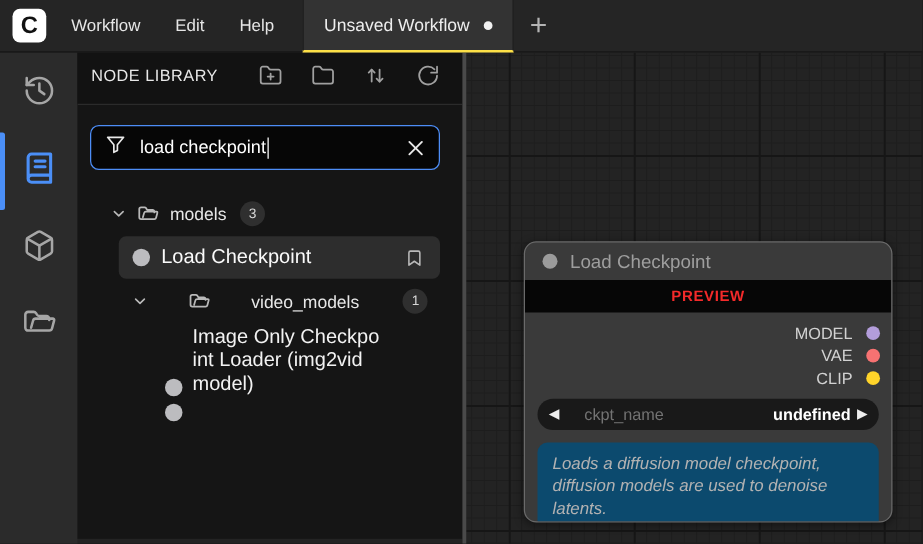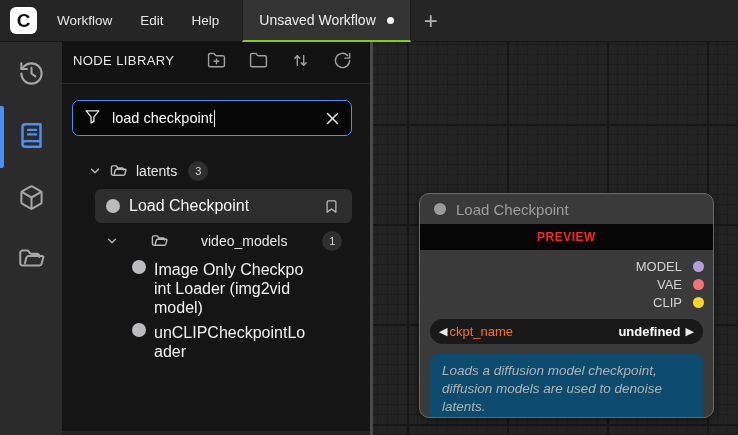--- a/index.html
+++ b/index.html
@@ -12,21 +12,21 @@
     background:#252525; display:flex; align-items:stretch; z-index:5;
     border-bottom:1px solid #161616; }
   .logo { width:27px; height:27px; background:#fff; border-radius:6px; margin:7px 0 0 10px;
     display:flex; align-items:center; justify-content:center; font-weight:bold;
     font-size:19px; color:#111; flex:none; }
   .menus { display:flex; align-items:center; margin-left:6px; }
   .menu-item { color:#e6e6e6; font-size:13.5px; padding:16px 14px; height:42px;
     display:flex; align-items:center; cursor:default; }
   .tab { margin-left:9px; height:42px; background:#333333; display:flex; align-items:center;
     padding:0 16px; gap:11px; border-left:1px solid #1d1d1d; border-right:1px solid #1d1d1d;
-    border-bottom:2px solid #84cc16; position:relative; }
+    border-bottom:2px solid #fde047; position:relative; }
   .tab-label { color:#eeeeee; font-size:14px; white-space:nowrap; }
   .tab-dot { width:7px; height:7px; border-radius:50%; background:#f2f2f2; flex:none; }
   .newtab { color:#b4b4b4; font-size:24px; font-weight:300; padding:0 13px; height:42px;
     display:flex; align-items:center; line-height:1; }
 
   
   .rail { position:absolute; top:42px; left:0; width:62px; height:393px; background:#2b2b2b; }
   .rail-item { position:relative; width:62px; height:62px; display:flex; align-items:center;
     justify-content:center; color:#a6a6a6; }
   .rail-item:first-child { margin-top:2px; }
@@ -62,21 +62,21 @@
     font-size:11px; display:flex; align-items:center; justify-content:center;
     margin-left:11px; padding:0 4px; }
   .row-loaders { padding-left:26px; height:26px; }
   .row-selected { margin:5px 0 3px 33px; width:257px; height:34px; background:#2d2d2d;
     border-radius:6px; display:flex; align-items:center; padding:0 13px 0 11px; }
   .node-dot { width:14px; height:14px; border-radius:50%; background:#bcbcbf; flex:none; }
   .row-selected .label { margin-left:9px; color:#fafafa; }
   .bookmark { margin-left:auto; color:#b9b9b9; display:flex; }
   .bookmark svg { width:15px; height:15px; }
   .row-videomodels { padding-left:43px; height:26px; margin-top:5px;gap:24px; }
-  .leaf { display:flex; align-items:flex-start; margin-left:70px; margin-top:6px; }
+  .leaf { display:flex; align-items:flex-end; margin-left:70px; margin-top:6px; }
   .leaf .node-dot { margin-right:8px; }
   .leaf .label { width:152px; word-break:break-all; line-height:19px; color:#f2f2f2; }
 
   
   .canvas { position:absolute; top:42px; left:370px; width:368px; height:393px;
     border-left:3px solid #4a4a4a; background-color:#232323;
     background-image:
       linear-gradient(#161616 2px, transparent 2px),
       linear-gradient(90deg, #161616 2px, transparent 2px),
       linear-gradient(#1d1d1d 1px, transparent 1px),
@@ -94,21 +94,21 @@
     justify-content:center; }
   .lg-preview span { color:#f42a2a; font-size:12px; font-weight:bold; letter-spacing:.5px;
     line-height:1; }
   .lg-outputs { padding:7px 9px 0 0; }
   .lg-out-row { height:18px; display:flex; align-items:center; justify-content:flex-end; }
   .lg-out-label { color:#d2d2d2; font-size:13px; }
   .lg-out-dot { width:11px; height:11px; border-radius:50%; margin-left:11px; flex:none; }
   .lg-widget { margin:8px 10px 0 10px; height:25px; background:#191919; border-radius:13px;
     display:flex; align-items:center; padding:0 9px; }
   .lg-arrow { color:#ededed; font-size:11px; line-height:1; }
-  .lg-widget-name { color:#f97316; font-size:13px; margin-left:2px; }
+  .lg-widget-name { color:#737373; font-size:13px; margin-left:20px; }
   .lg-widget-value { color:#ffffff; font-size:13px; font-weight:bold; margin-left:auto;
     margin-right:5px; }
   .lg-desc { margin:10px 10px 0 10px; background:#0c4a6e; border-radius:8px;
     padding:8px 12px 9px 12px; color:#b2b2b2; font-size:13.5px; font-style:italic;
     line-height:1.32; }
 </style>
 </head>
 <body>
 
 <div class="app">
@@ -219,21 +219,21 @@
         <span class="chev">
           <svg viewBox="0 0 24 24" fill="none" stroke="currentColor" stroke-width="2.2" stroke-linecap="round" stroke-linejoin="round">
               <path d="m6 9 6 6 6-6"></path>
             </svg>
         </span>
         <span class="tree-folder-icon">
           <svg viewBox="0 0 24 24" fill="none" stroke="currentColor" stroke-width="2" stroke-linecap="round" stroke-linejoin="round">
             <path d="m6.1 15.3 1.4-5a2 2 0 0 1 1.9-1.5H21.5a1 1 0 0 1 1 1.26L21 15.8a2 2 0 0 1-1.9 1.5H4a2 2 0 0 1-2-2V6a2 2 0 0 1 2-2h3.9a2 2 0 0 1 1.7.9l.8 1.2a2 2 0 0 0 1.7.9H17a2 2 0 0 1 2 2v.8"></path>
           </svg>
         </span>
-        <span class="label">latents</span>
+        <span class="label">models</span>
         <span class="badge">3</span>
       </div>
 
       <div class="row-selected">
         <span class="node-dot"></span>
         <span class="label">Load Checkpoint</span>
         <span class="bookmark">
           <svg viewBox="0 0 24 24" fill="none" stroke="currentColor" stroke-width="2" stroke-linecap="round" stroke-linejoin="round">
             <path d="m19 21-7-5-7 5V5a2 2 0 0 1 2-2h10a2 2 0 0 1 2 2z"></path>
           </svg>
@@ -255,21 +255,20 @@
         <span class="badge">1</span>
       </div>
 
       <div class="leaf">
         <span class="node-dot"></span>
         <span class="label">Image Only Checkpoint Loader (img2vid model)</span>
       </div>
 
       <div class="leaf">
         <span class="node-dot"></span>
-        <span class="label">unCLIPCheckpointLoader</span>
       </div>
 
     </div>
   </div>
 
   <div class="canvas">
     <div class="lg-node">
       <div class="lg-header">
         <span class="lg-title-dot"></span>
         <span class="lg-title">Load Checkpoint</span>

